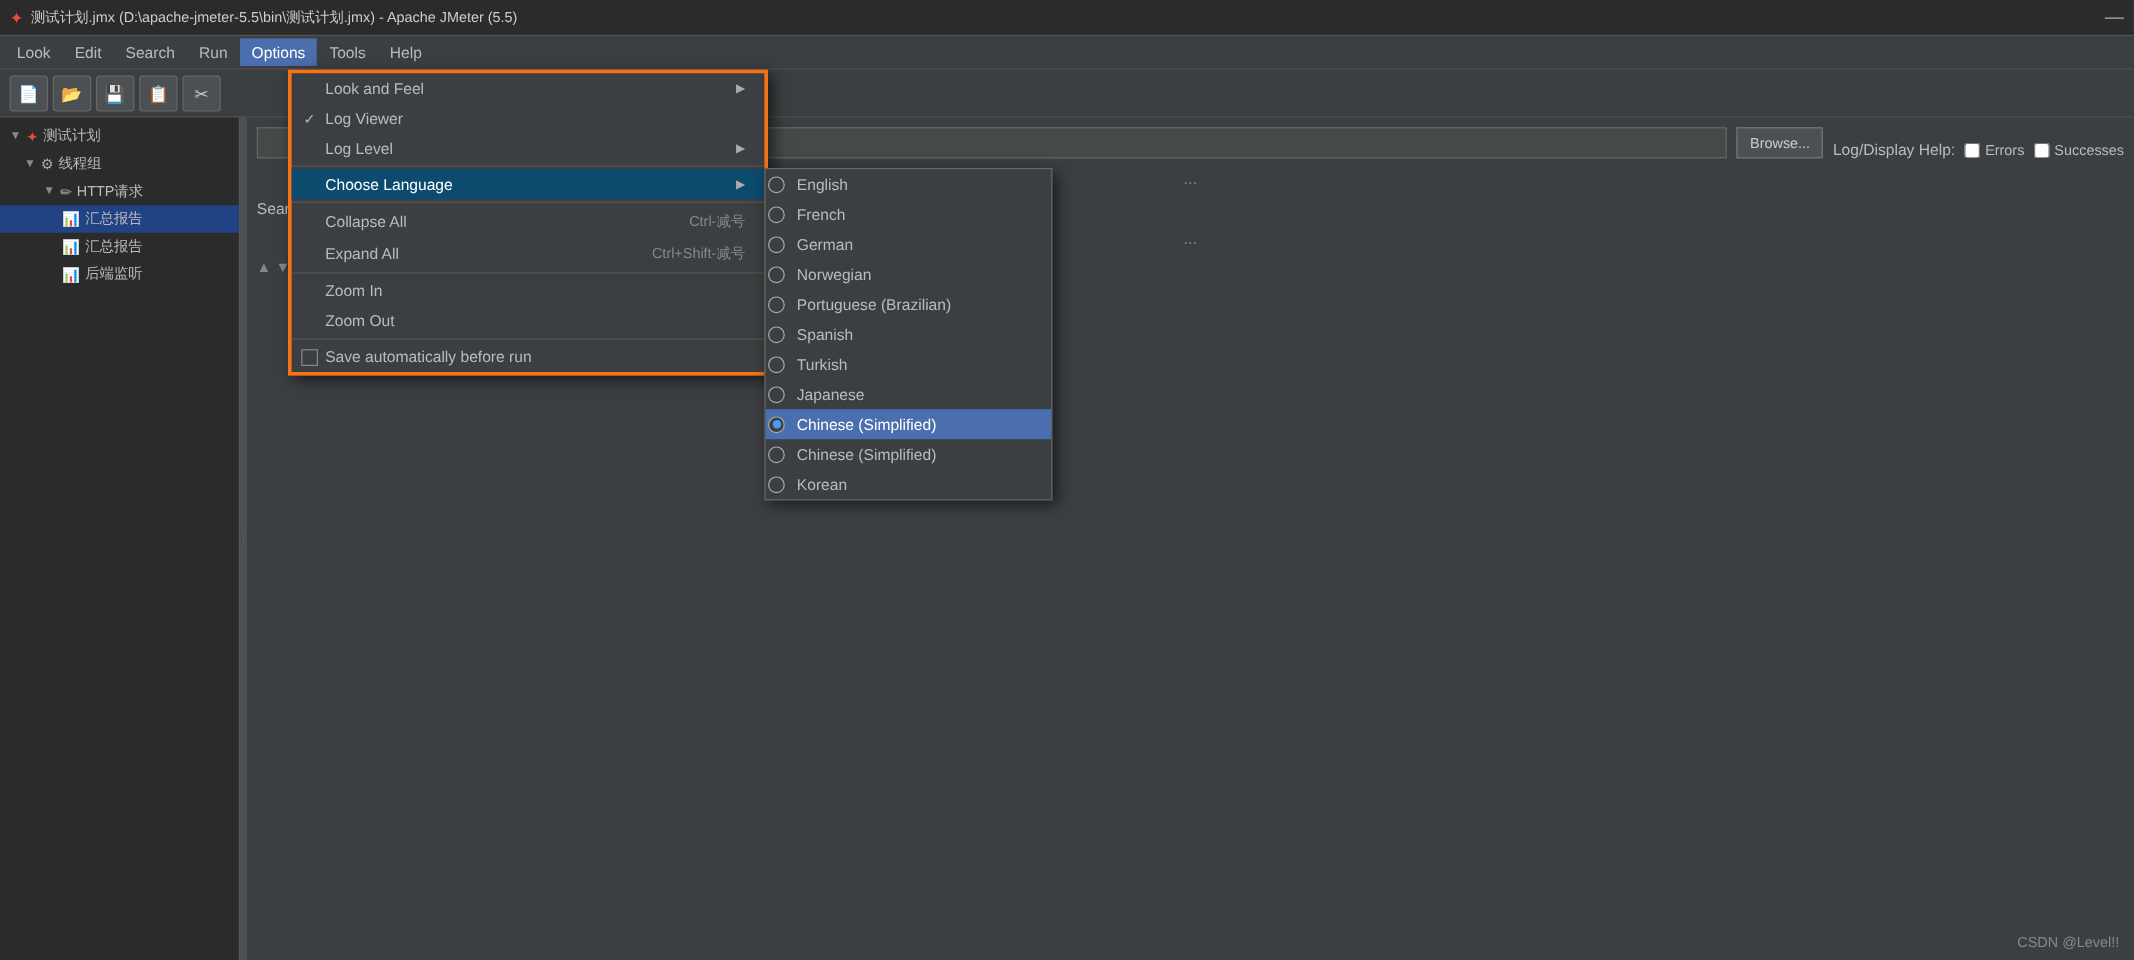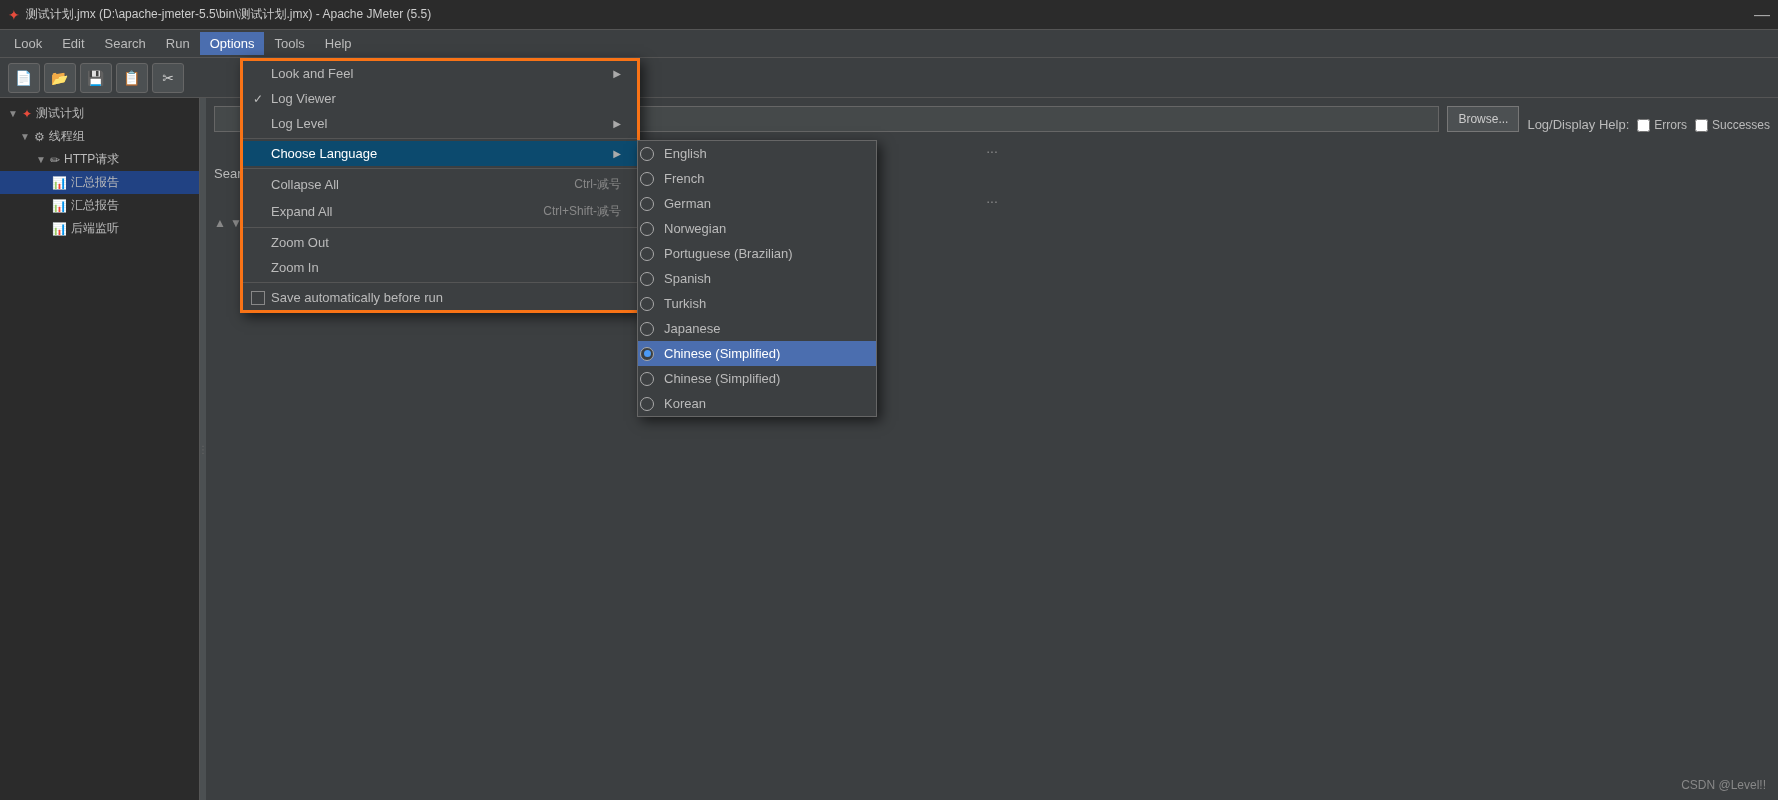--- a/index.html
+++ b/index.html
@@ -519,25 +519,25 @@
       <span class="shortcut">Ctrl-减号</span>
     </div>
 
     <div class="options-menu-item">
       <span>Expand All</span>
       <span class="shortcut">Ctrl+Shift-减号</span>
     </div>
     <hr class="menu-separator">
 
     <div class="options-menu-item">
+      <span>Zoom In</span>
+    </div>
+
+    <div class="options-menu-item">
       <span>Zoom Out</span>
-    </div>
-
-    <div class="options-menu-item">
-      <span>Zoom In</span>
     </div>
     <hr class="menu-separator">
 
     <div class="options-menu-item">
       <div class="checkbox-icon"></div>
       <span>Save automatically before run</span>
     </div>
   </div>
 </div>
 

